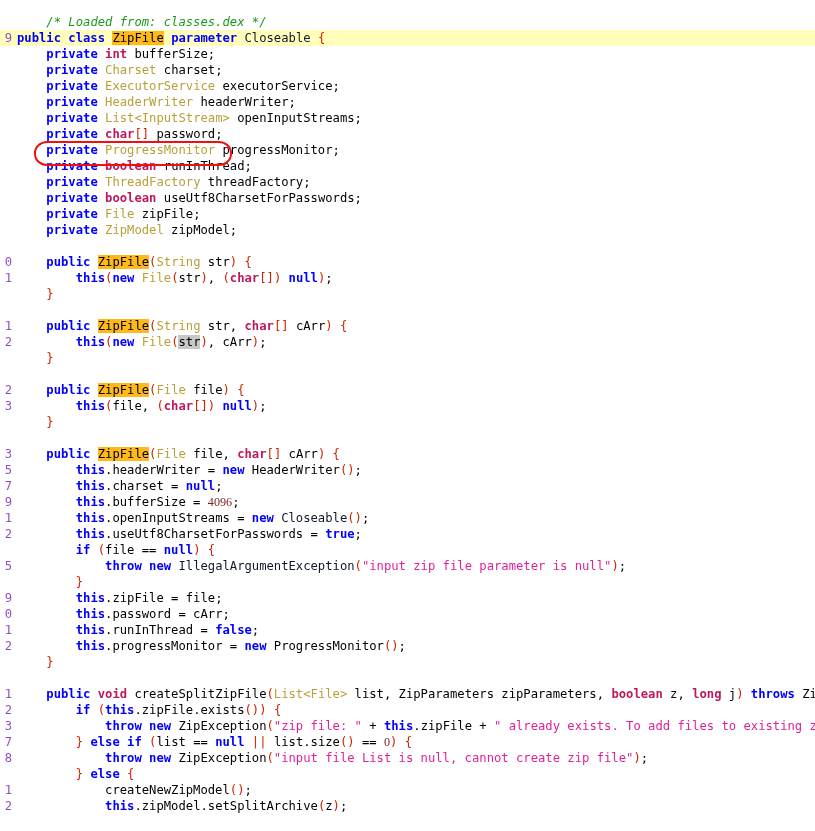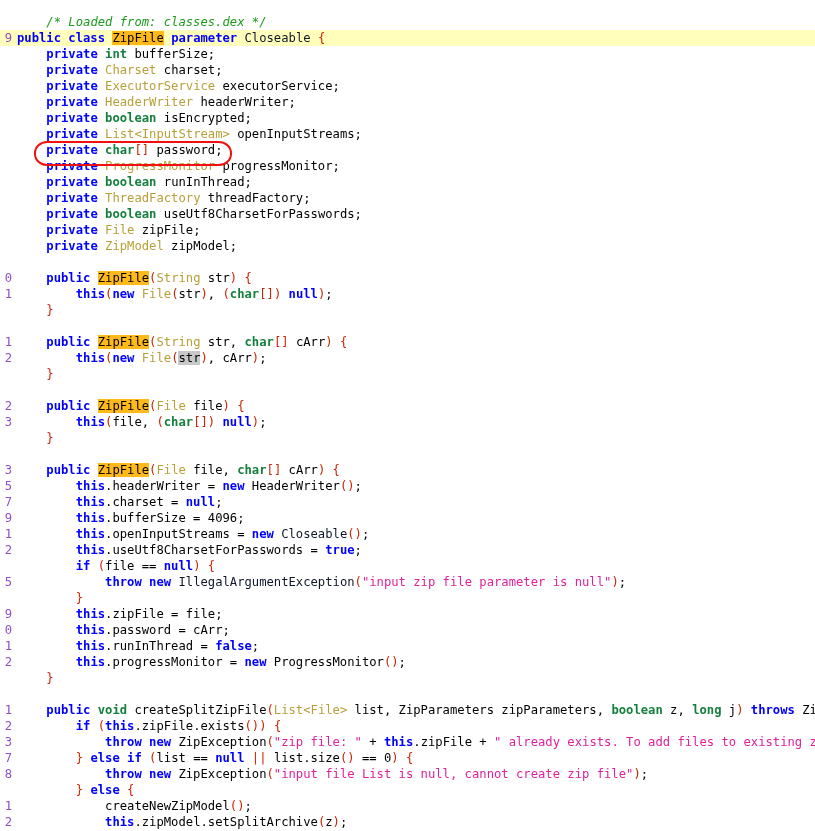--- a/index.html
+++ b/index.html
@@ -58,25 +58,25 @@
     unicode-bidi: bidi-override;
   }
   .code {
     display: block;
     margin-left: 17px;
     white-space: pre;
   }
 
   
   .kw      { color: #0000ff; font-weight: bold; text-align: right; }   
-  .prim    { color: #15803d; font-weight: bold; }   
+  .prim    { color: #be185d; font-weight: bold; }   
   .type    { color: #b8a038; }                      
   .cls     { color: #0f172a; }                       
   .str     { color: #e0219a; }                       
-  .num     { color: #000000; }                       
+  .num     { color: #7f1d1d; font-family: Liberation Serif, serif; }                       
   .cmt     { color: #1a9a1a; font-style: italic; }   
   .punc    { color: #cc2200; }                       
   .plain   { color: #000000; }
   .lit     { color: #0000ff; font-weight: bold; }    
 
   
   .hl-occ  { background: #ffb91a; }
   
   .hl-sel  { background: #c8c8c8; }
 
@@ -98,21 +98,20 @@
 <body>
 
 <div id="code-viewer">
   <div class="code-area">
       <div class="line"><span class="gutter"></span><span class="code">    <span class="cmt">/* Loaded from: classes.dex */</span></span></div>
       <div class="line cur"><span class="gutter">9</span><span class="code"><span class="kw">public class</span> <span class="hl-occ">ZipFile</span> <span class="kw">parameter</span> <span class="cls">Closeable</span> <span class="punc">{</span></span></div>
       <div class="line"><span class="gutter"></span><span class="code">    <span class="kw">private</span> <span class="prim">int</span> bufferSize<span class="plain">;</span></span></div>
       <div class="line"><span class="gutter"></span><span class="code">    <span class="kw">private</span> <span class="type">Charset</span> charset<span class="plain">;</span></span></div>
       <div class="line"><span class="gutter"></span><span class="code">    <span class="kw">private</span> <span class="type">ExecutorService</span> executorService<span class="plain">;</span></span></div>
       <div class="line"><span class="gutter"></span><span class="code">    <span class="kw">private</span> <span class="type">HeaderWriter</span> headerWriter<span class="plain">;</span></span></div>
-      <div class="line"><span class="gutter"></span><span class="code">    <span class="kw">private</span> <span class="prim">boolean</span> isEncrypted<span class="plain">;</span></span></div>
       <div class="line"><span class="gutter"></span><span class="code">    <span class="kw">private</span> <span class="type">List&lt;InputStream&gt;</span> openInputStreams<span class="plain">;</span></span></div>
       <div class="line"><span class="gutter"></span><span class="code">    <span class="kw">private</span> <span class="prim">char</span><span class="punc">[]</span> password<span class="plain">;</span></span></div>
       <div class="line"><span class="gutter"></span><span class="code">    <span class="kw">private</span> <span class="type">ProgressMonitor</span> progressMonitor<span class="plain">;</span></span></div>
       <div class="line"><span class="gutter"></span><span class="code">    <span class="kw">private</span> <span class="prim">boolean</span> runInThread<span class="plain">;</span></span></div>
       <div class="line"><span class="gutter"></span><span class="code">    <span class="kw">private</span> <span class="type">ThreadFactory</span> threadFactory<span class="plain">;</span></span></div>
       <div class="line"><span class="gutter"></span><span class="code">    <span class="kw">private</span> <span class="prim">boolean</span> useUtf8CharsetForPasswords<span class="plain">;</span></span></div>
       <div class="line"><span class="gutter"></span><span class="code">    <span class="kw">private</span> <span class="type">File</span> zipFile<span class="plain">;</span></span></div>
       <div class="line"><span class="gutter"></span><span class="code">    <span class="kw">private</span> <span class="type">ZipModel</span> zipModel<span class="plain">;</span></span></div>
       <div class="line"><span class="gutter"></span><span class="code"></span></div>
       <div class="line"><span class="gutter">0</span><span class="code">    <span class="kw">public</span> <span class="hl-occ">ZipFile</span><span class="punc">(</span><span class="type">String</span> str<span class="punc">)</span> <span class="punc">{</span></span></div>

